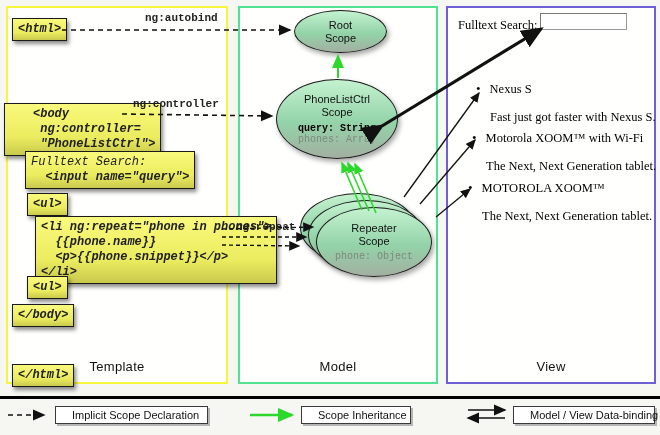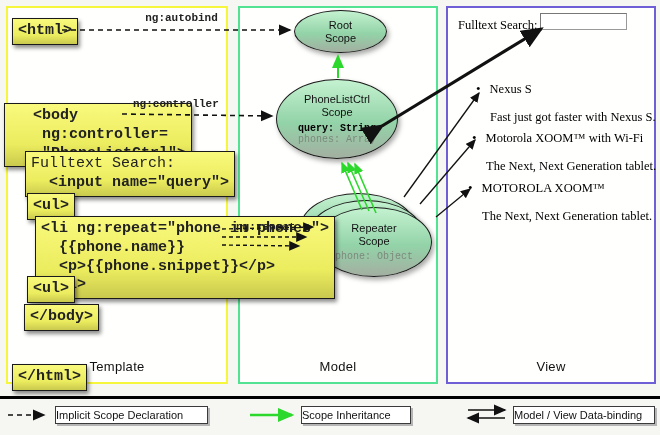--- a/index.html
+++ b/index.html
@@ -12,22 +12,22 @@
   #panel-template { left:6px;  width:222px; border-color:#f6f63c; }
   #panel-model    { left:238px; width:200px; border-color:#52e392; }
   #panel-view     { left:446px; width:210px; border-color:#6f5fd6; }
   .col-label { position:absolute; bottom:8px; width:100%; text-align:center;
                font-size:13px; color:#111; letter-spacing:.3px; }
 
   
   .code-box { position:absolute; background:linear-gradient(180deg,#f9f97d 0%,#ecec5f 65%,#c9c94e 100%);
               border:1px solid #1a1a1a; box-shadow:2px 3px 4px rgba(0,0,0,.45);
               font-family:"Liberation Mono","DejaVu Sans Mono",monospace;
-              font-size:15px; font-weight:bold; color:#222; line-height:1.25;
-              padding:3px 5px; white-space:pre; z-index:3; }
+              font-size:12px; font-weight:bold; color:#222; line-height:1.25;
+              padding:3px 5px; white-space:pre; z-index:3;font-style:italic; }
   .code-box .rg { font-weight:normal; }
 
   
   .ellipse { position:absolute; border-radius:50%; border:1.5px solid #1a1a1a;
              background:linear-gradient(180deg,#c4f2d0 0%,#93d3a8 55%,#a3afa1 100%);
              box-shadow:2px 3px 5px rgba(0,0,0,.35);
              display:flex; flex-direction:column; align-items:center; justify-content:center;
              z-index:2; text-align:center; }
   .ellipse .ttl { font-size:11px; color:#111; line-height:1.15; white-space:pre; }
   .ellipse .prop  { font-family:"Liberation Mono","DejaVu Sans Mono",monospace; font-size:10px; }
@@ -48,21 +48,21 @@
                   font-family:"Liberation Serif","DejaVu Serif",serif; }
   .v-item { position:absolute; z-index:4; }
   .v-name { font-size:12.5px; }
   .v-name::before { content:"•"; margin-right:9px; font-size:13px; }
   .v-desc { font-size:12.5px; margin-top:13px; margin-left:14px; }
 
   
   #legend-divider { position:absolute; left:0; top:396px; width:660px; height:3px; background:#000; z-index:2; }
   .legend-box { position:absolute; top:406px; height:18px; background:#fff;
                 border:1px solid #3a3a3a; box-shadow:2px 2px 0 #b5b5b5;
-                font-size:11px; color:#111; padding:2px 0; white-space:nowrap; z-index:4; }
+                font-size:11px; color:#111; padding:2px 16px; white-space:nowrap; z-index:4; }
 
   
   #arrows { position:absolute; left:0; top:0; width:660px; height:435px; z-index:5; pointer-events:none; }
 </style>
 </head>
 <body>
 
 <div id="canvas">
 
   <div class="panel" id="panel-template">
@@ -80,24 +80,24 @@
  ng:controller=
  "PhoneListCtrl"&gt;</div>
   <div class="code-box" style="left:25px; top:151px;"><span class="rg">Fulltext Search:</span>
 <span>  &lt;input name="query"&gt;</span></div>
   <div class="code-box" style="left:27px; top:193px;">&lt;ul&gt;</div>
   <div class="code-box" style="left:35px; top:216px;">&lt;li ng:repeat="phone in phones"&gt;
   {{phone.name}}
   &lt;p&gt;{{phone.snippet}}&lt;/p&gt;
 &lt;/li&gt;</div>
   <div class="code-box" style="left:27px; top:276px;">&lt;ul&gt;</div>
-  <div class="code-box" style="left:24px; top:304px;">&lt;/body&gt;</div>
+  <div class="code-box" style="left:12px; top:304px;">&lt;/body&gt;</div>
   <div class="code-box" style="left:12px; top:332px;margin-top:32px;">&lt;/html&gt;</div>
 
-  <div class="rel-label" style="left:145px; top:12px;  width:73px; text-align:center;">ng:autobind</div>
+  <div class="rel-label" style="left:145px; top:12px;  width:73px; text-align:left;">ng:autobind</div>
   <div class="rel-label" style="left:133px; top:98px;  width:85px; text-align:right;">ng:controller</div>
   <div class="rel-label" style="left:236px; top:221px;">ng:repeat</div>
 
   <div class="ellipse" style="left:294px; top:10px; width:93px; height:43px;">
     <div class="ttl">Root
 Scope</div>
   </div>
 
   <div class="ellipse" style="left:276px; top:79px; width:122px; height:80px;">
     <div class="ttl">PhoneListCtrl

